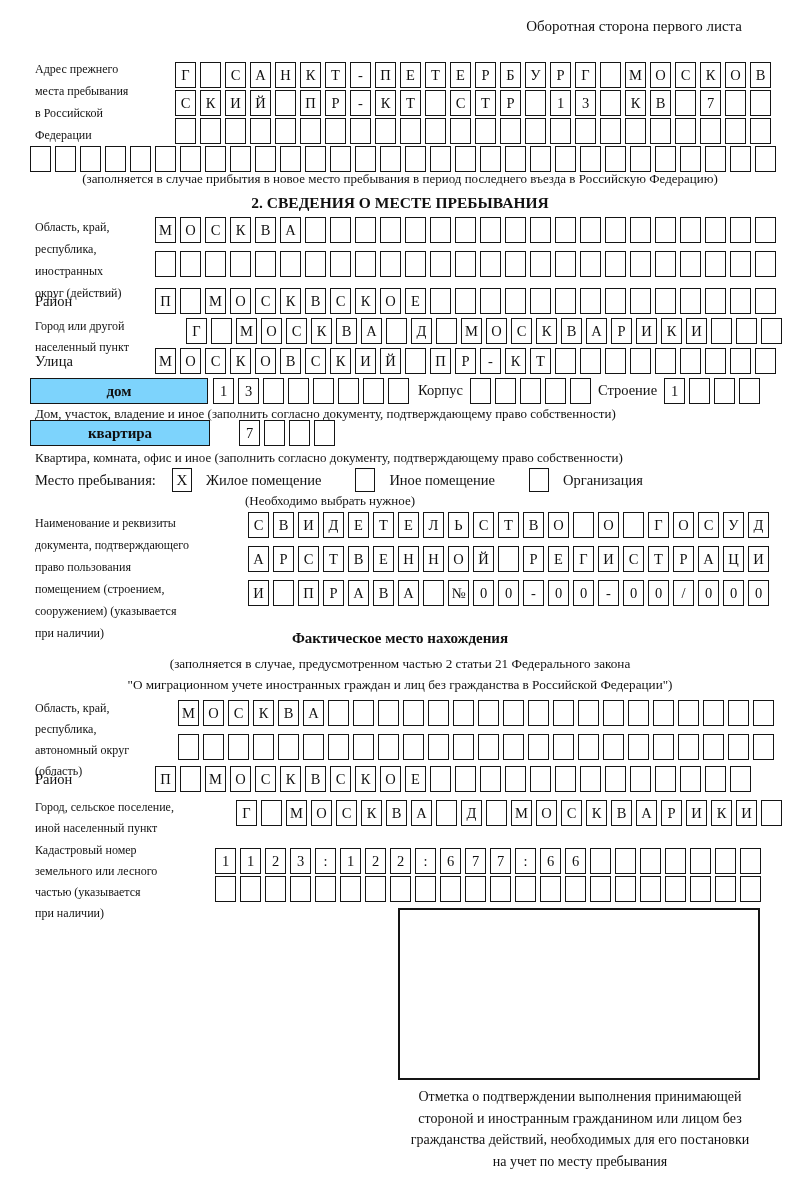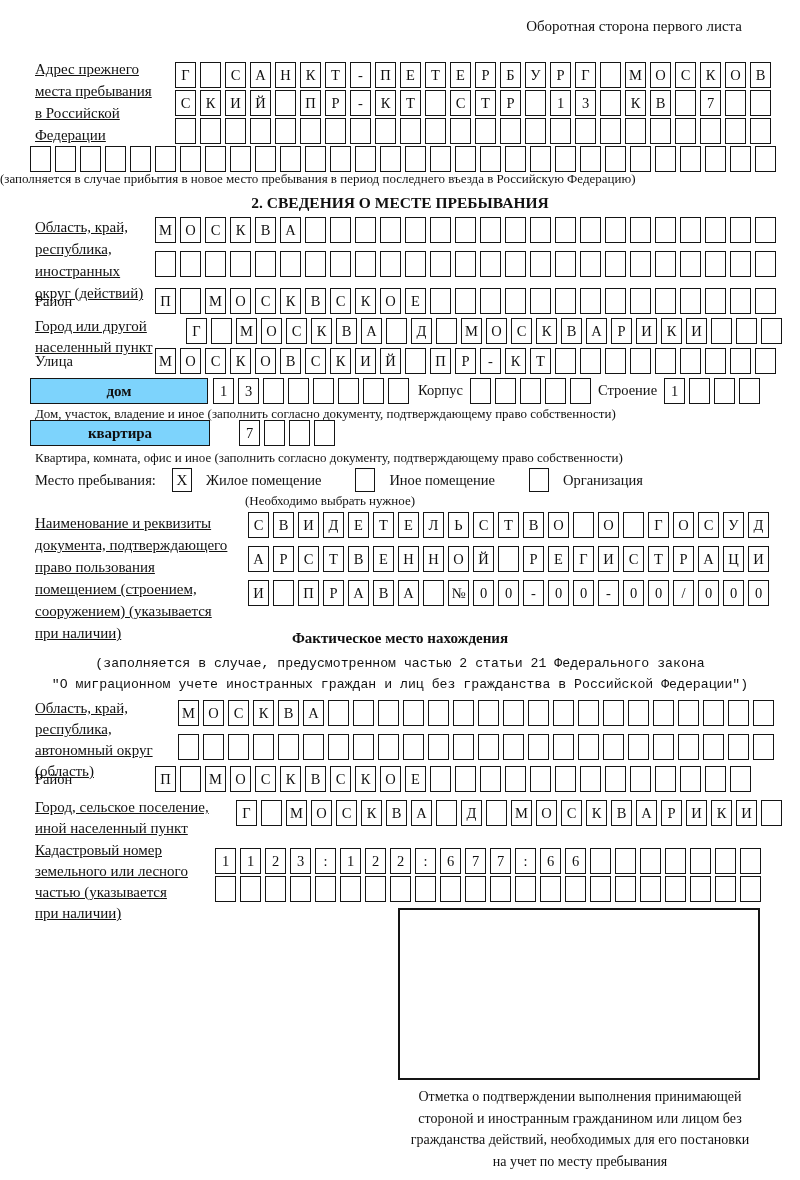--- a/index.html
+++ b/index.html
@@ -1,36 +1,36 @@
 <!DOCTYPE html>
 <html><head>
 <meta charset="utf-8">
 <style>
   html,body{margin:0;padding:0;background:#fff;}
   .page{position:relative;width:800px;height:1180px;background:#fff;
         font-family:"Liberation Serif","DejaVu Serif",serif;color:#111;overflow:hidden;}
   .hdr{position:absolute;top:18px;right:58px;font-size:15px;white-space:nowrap;}
-  .lbl{position:absolute;font-size:15px;white-space:nowrap;text-decoration:underline;}
+  .lbl{position:absolute;font-size:12px;white-space:nowrap;}
   .lbl .tline{line-height:22px;}
   .lbl.lh21 .tline{line-height:21px;}
   .cells{position:absolute;display:flex;gap:4px;}
   .cell{flex:0 0 21px;width:21px;height:26px;border:1.6px solid #151515;box-sizing:border-box;
         display:flex;align-items:center;justify-content:center;font-size:14.5px;background:#fff;}
   .note{position:absolute;font-size:13px;white-space:nowrap;}
-  .center{left:0;width:100%;white-space:normal;}
+  .center{left:0;width:100%;text-align:center;white-space:normal;}
   .h2{position:absolute;left:0;width:100%;text-align:center;font-weight:bold;font-size:15.5px;}
   .widebox{position:absolute;height:26px;border:1.6px solid #151515;box-sizing:border-box;
            display:flex;align-items:center;justify-content:center;font-size:15px;background:#7dd3fc;font-weight:bold;}
   .inline-lbl{position:absolute;font-size:14.5px;white-space:nowrap;}
   .mesto{position:absolute;display:flex;align-items:center;}
   .checkbox{width:20px;height:24px;border:1.7px solid #151515;box-sizing:border-box;flex:0 0 20px;
             display:flex;align-items:center;justify-content:center;font-size:15px;margin-right:14px;background:#fff;}
   .opt-label{font-size:14.5px;margin-right:34px;white-space:nowrap;}
   .notes-center{position:absolute;left:0;width:100%;text-align:center;font-size:13.2px;}
-  .notes-center .tline{line-height:21px;font-family:Liberation Mono, monospace;}
+  .notes-center .tline{line-height:21px;}
   .stamp-box{position:absolute;border:2px solid #151515;box-sizing:border-box;background:#fff;}
   .caption{position:absolute;font-size:14px;text-align:center;}
   .caption .tline{line-height:21.5px;text-align:center;}
 </style>
 </head>
 <body>
 
 <div class="page">
 
   <div class="hdr">Оборотная сторона первого листа</div>

